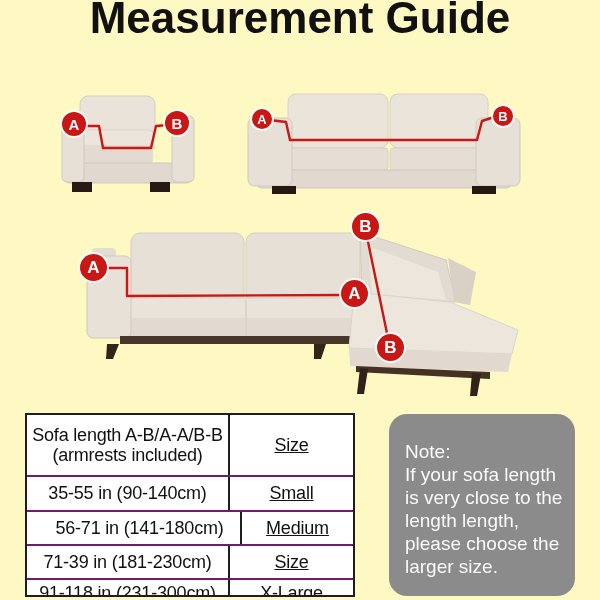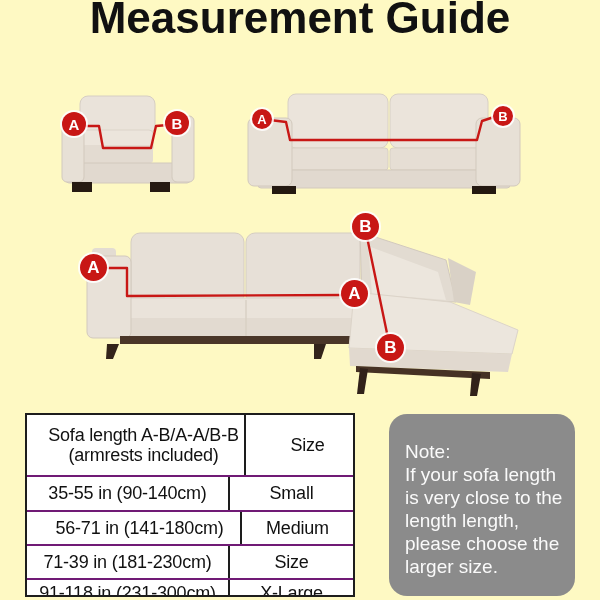--- a/index.html
+++ b/index.html
@@ -33,22 +33,22 @@
   .sizetable{
     position:absolute;left:25px;top:413px;width:330px;height:184px;box-sizing:border-box;
     border:2px solid #1d1d1d;background:#fff;display:flex;flex-direction:column;overflow:hidden;
   }
   .trow{display:flex;flex:none;border-top:2px solid #701a75;}
   .trow:first-child{border-top:none;}
   .trow.thead{height:60px;}
   .trow.r0{height:33px;} .trow.r1{height:32px;padding-left:12px;} .trow.r2{height:32px;} .trow.r3{height:27px;}
   .tcell{display:flex;align-items:center;justify-content:center;text-align:center;}
   .c1{width:201px;border-right:2px solid #1d1d1d;flex:none;flex-direction:column;}
-  .c2{flex:1;}
-  .thead .tcell{font-size:17px;line-height:20px;letter-spacing:-0.2px;padding-left:16px;}
+  .c2{flex:1;text-decoration:underline;}
+  .thead .tcell{font-size:17px;line-height:20px;letter-spacing:-0.2px;}
   .trow .tcell{font-size:18px;letter-spacing:-0.2px;color:#111;}
   
   .note{
     position:absolute;left:389px;top:414px;width:186px;height:182px;box-sizing:border-box;
     background:#8b8b8b;border-radius:18px;color:#fafafa;
     padding:26px 8px 0 16px;font-size:19px;line-height:23px;
   }
 </style>
 </head>
 <body>

